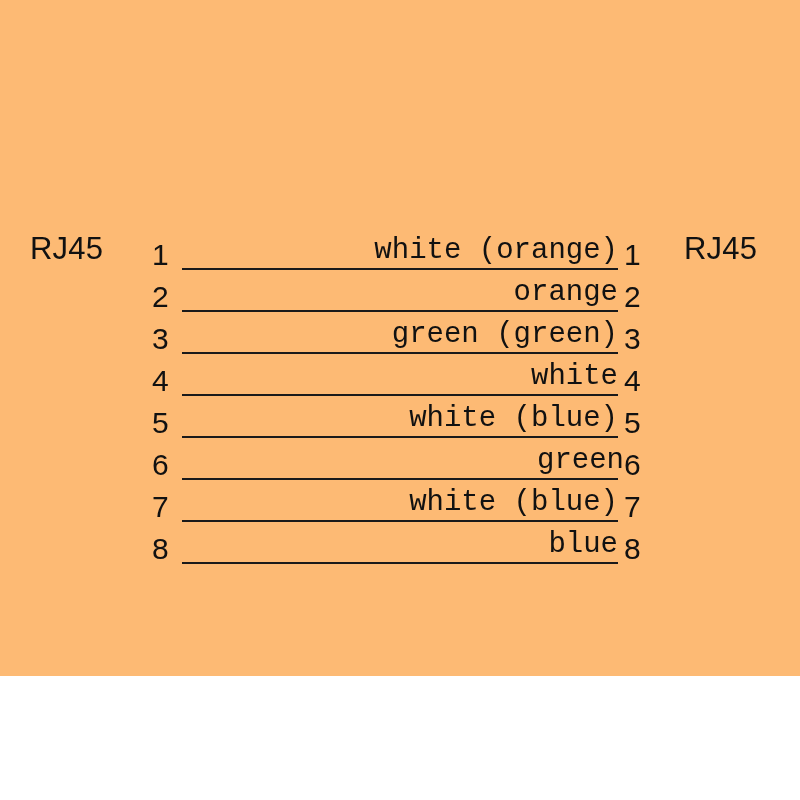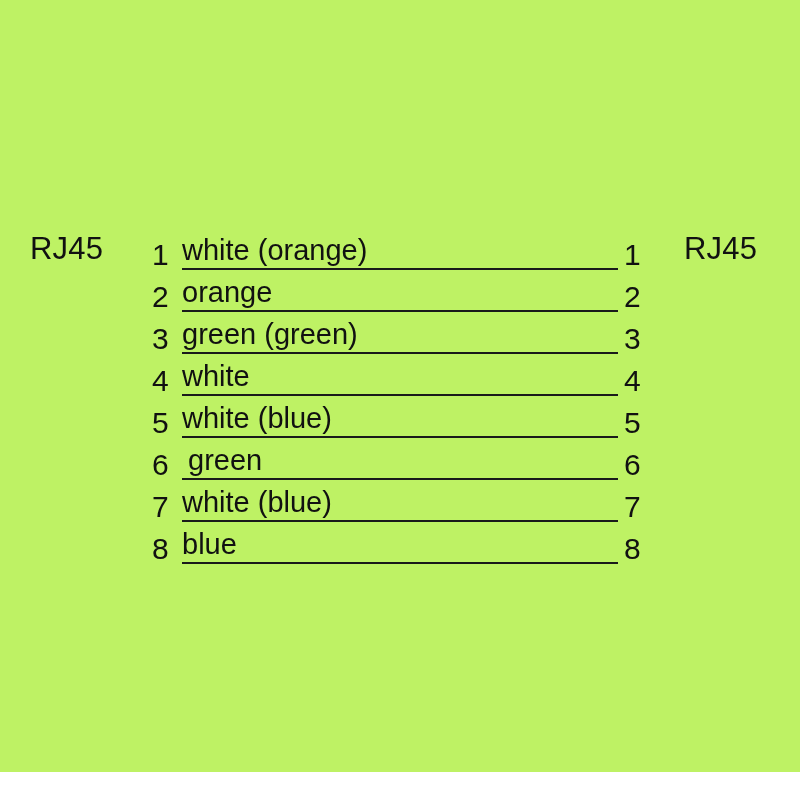--- a/index.html
+++ b/index.html
@@ -9,22 +9,22 @@
     background: #ffffff;
   }
   body {
     font-family: "Liberation Sans", sans-serif;
     -webkit-font-smoothing: antialiased;
   }
 
   #diagram {
     position: relative;
     width: 800px;
-    height: 772px;
-    background: #bef264;
+    height: 676px;
+    background: #fdba74;
     overflow: hidden;
   }
 
   
   .connector-label {
     position: absolute;
     font-size: 31px;
     line-height: 1;
     color: #111111;
     white-space: nowrap;
@@ -62,25 +62,26 @@
   }
   .pin.left  { left: 152px; text-align: right; }
   .pin.right { left: 624px; text-align: left;  }
 
   
   .wire-name {
     position: absolute;
     left: 182px;
     width: 436px;
     bottom: 3px;
-    text-align: left;
+    text-align: right;
     font-size: 29px;
     line-height: 1;
     color: #111111;
     white-space: nowrap;
+    font-family: Liberation Mono, monospace;
   }
 </style>
 </head>
 <body>
 
 <div id="diagram">
 
   <div class="connector-label left">RJ45</div>
 
   <div class="connector-label right">RJ45</div>

